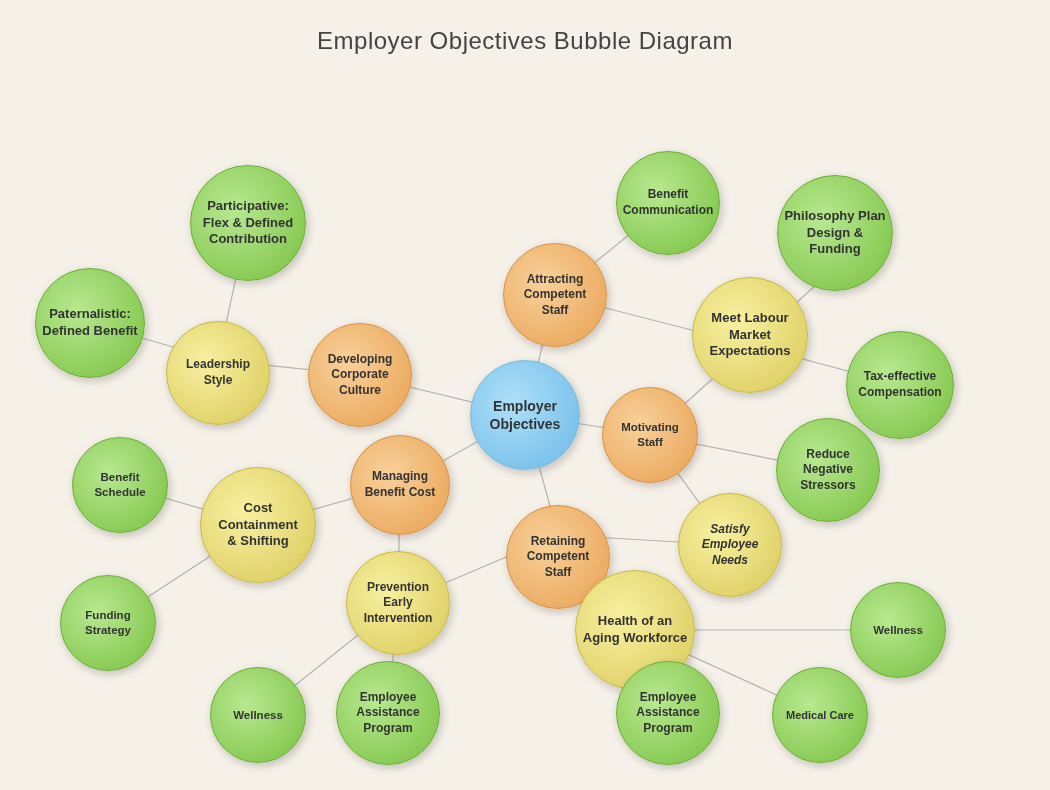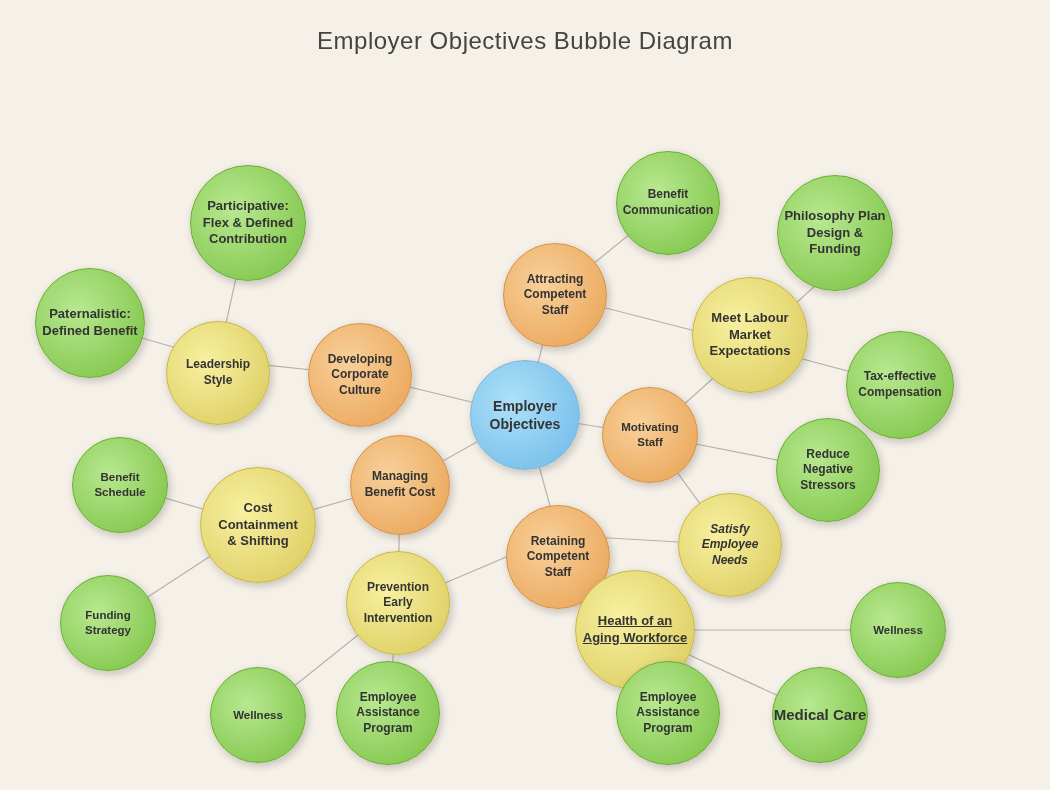--- a/index.html
+++ b/index.html
@@ -102,31 +102,31 @@
       <line x1="218" y1="305" x2="90" y2="268" stroke="#999" stroke-width="1.2" opacity="0.7"></line>
     </svg>
   <div id="bubbles-container">
       <div class="bubble blue" style="left: 525px; top: 360px; width: 110px; height: 110px; font-size: 14px;">Employer<br>Objectives</div>
       <div class="bubble orange" style="left: 555px; top: 240px; width: 104px; height: 104px;">Attracting<br>Competent<br>Staff</div>
       <div class="bubble orange" style="left: 558px; top: 502px; width: 104px; height: 104px;">Retaining<br>Competent<br>Staff</div>
       <div class="bubble orange" style="left: 650px; top: 380px; width: 96px; height: 96px; font-size: 11.5px;">Motivating<br>Staff</div>
       <div class="bubble orange" style="left: 400px; top: 430px; width: 100px; height: 100px;">Managing<br>Benefit Cost</div>
       <div class="bubble orange" style="left: 360px; top: 320px; width: 104px; height: 104px;">Developing<br>Corporate<br>Culture</div>
       <div class="bubble yellow" style="left: 750px; top: 280px; width: 116px; height: 116px; font-size: 13px;">Meet Labour<br>Market<br>Expectations</div>
-      <div class="bubble yellow" style="left: 635px; top: 575px; width: 120px; height: 120px; font-size: 13px; text-decoration: underline;">Health of an<br>Aging Workforce</div>
+      <div class="bubble yellow" style="left: 635px; top: 575px; width: 120px; height: 120px; font-size: 13px;">Health of an<br>Aging Workforce</div>
       <div class="bubble yellow" style="left: 258px; top: 470px; width: 116px; height: 116px; font-size: 13px;">Cost<br>Containment<br>&amp; Shifting</div>
       <div class="bubble yellow" style="left: 218px; top: 318px; width: 104px; height: 104px;">Leadership<br>Style</div>
       <div class="bubble yellow" style="left: 730px; top: 490px; width: 104px; height: 104px; font-style: italic;">Satisfy<br>Employee<br>Needs</div>
       <div class="bubble yellow" style="left: 398px; top: 548px; width: 104px; height: 104px;">Prevention<br>Early<br>Intervention</div>
       <div class="bubble green" style="left: 668px; top: 148px; width: 104px; height: 104px;">Benefit<br>Communication</div>
       <div class="bubble green" style="left: 835px; top: 178px; width: 116px; height: 116px; font-size: 13px;">Philosophy Plan<br>Design &amp;<br>Funding</div>
       <div class="bubble green" style="left: 900px; top: 330px; width: 108px; height: 108px;">Tax-effective<br>Compensation</div>
       <div class="bubble green" style="left: 828px; top: 415px; width: 104px; height: 104px; text-align: center;">Reduce<br>Negative<br>Stressors</div>
       <div class="bubble green" style="left: 898px; top: 575px; width: 96px; height: 96px; font-size: 11.5px;">Wellness</div>
-      <div class="bubble green" style="left: 820px; top: 660px; width: 96px; height: 96px; font-size: 15px; text-align: center;">Medical Care</div>
+      <div class="bubble green" style="left: 820px; top: 660px; width: 96px; height: 96px; font-size: 11px; text-align: center;">Medical Care</div>
       <div class="bubble green" style="left: 668px; top: 658px; width: 104px; height: 104px;">Employee<br>Assistance<br>Program</div>
       <div class="bubble green" style="left: 258px; top: 660px; width: 96px; height: 96px; font-size: 11.5px;">Wellness</div>
       <div class="bubble green" style="left: 388px; top: 658px; width: 104px; height: 104px;">Employee<br>Assistance<br>Program</div>
       <div class="bubble green" style="left: 120px; top: 430px; width: 96px; height: 96px; font-size: 11.5px;">Benefit<br>Schedule</div>
       <div class="bubble green" style="left: 108px; top: 568px; width: 96px; height: 96px; font-size: 11.5px;">Funding<br>Strategy</div>
       <div class="bubble green" style="left: 248px; top: 168px; width: 116px; height: 116px; font-size: 13px;">Participative:<br>Flex &amp; Defined<br>Contribution</div>
       <div class="bubble green" style="left: 90px; top: 268px; width: 110px; height: 110px; font-size: 13px;">Paternalistic:<br>Defined Benefit</div>
     </div>
 </div>
 

